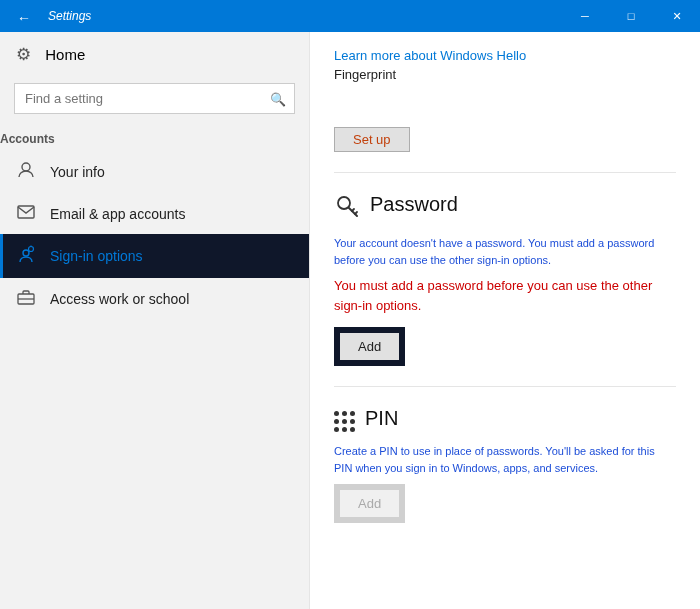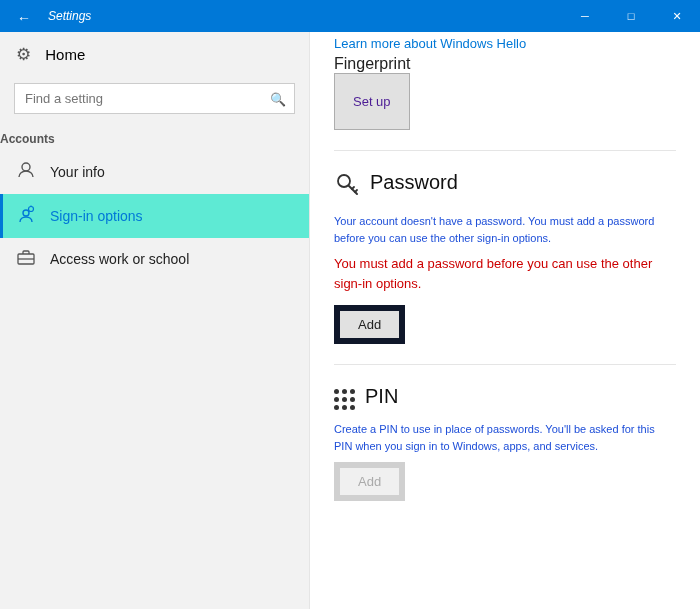--- a/index.html
+++ b/index.html
@@ -114,21 +114,21 @@
     .nav-item {
       display: flex;
       align-items: center;
       gap: 14px;
       padding: 11px 16px;
       cursor: pointer;
       font-size: 14px;
       color: #222;
     }
     .nav-item.active {
-      background: #5eead4;
+      background: #0f172a;
       border-left: 3px solid #0078d7;
       color: #0078d7;
       padding-left: 13px;
       align-items: center;
     }
     .nav-icon {
       font-size: 16px;
       color: #555;
       width: 20px;
       text-align: center;
@@ -147,39 +147,41 @@
     .content::-webkit-scrollbar { width: 6px; }
     .content::-webkit-scrollbar-thumb { background: #ccc; }
 
     
     .windows-hello-link {
       display: block;
       color: #0078d7;
       font-size: 13px;
       text-decoration: none;
       cursor: pointer;
-      padding-top: 4px;
+      padding-top: 16px;
       padding-bottom: 4px;
     }
 
     .fingerprint-section {
       padding-bottom: 20px;
       border-bottom: 1px solid #e5e5e5;
     }
     .fingerprint-label {
-      font-size: 16px;
+      font-size: 13px;
       color: #222;
+      margin-bottom: 8px;
     }
     .setup-btn {
       background: #e1e1e1;
       border: 1px solid #adadad;
-      padding: 20px 18px;
-      font-size: 13px;
-      cursor: pointer;
-      color: #4c1d95;
+      padding: 4px 18px;
+      font-size: 13px;
+      cursor: pointer;
+      color: #c2410c;
+      margin-top: 37px;
     }
 
     
     .section-header {
       display: flex;
       gap: 10px;
       margin: 20px 0 10px 0;
     }
     .section-icon {
       font-size: 22px;
@@ -286,20 +288,29 @@
     <div class="nav-item">
       <span class="nav-icon">
         <svg width="18" height="18" viewBox="0 0 18 18" fill="none">
           <circle cx="9" cy="6" r="4" stroke="#555" stroke-width="1.4" fill="none"></circle>
           <path d="M2 16c0-3.314 3.134-6 7-6s7 2.686 7 6" stroke="#555" stroke-width="1.4" fill="none"></path>
         </svg>
       </span>
       <span>Your info</span>
     </div>
 
+    <div class="nav-item">
+      <span class="nav-icon">
+        <svg width="18" height="14" viewBox="0 0 18 14" fill="none">
+          <rect x="1" y="1" width="16" height="12" rx="1" stroke="#555" stroke-width="1.4" fill="none"></rect>
+          <path d="M1 2l8 6 8-6" stroke="#555" stroke-width="1.4" fill="none"></path>
+        </svg>
+      </span>
+      <span>Email &amp; app accounts</span>
+    </div>
 
     <div class="nav-item active">
       <span class="nav-icon">
         <svg width="18" height="18" viewBox="0 0 18 18" fill="none">
           <circle cx="9" cy="8" r="3" stroke="#0078d7" stroke-width="1.4" fill="none"></circle>
           <path d="M3 17c0-3 2.686-5 6-5s6 2 6 5" stroke="#0078d7" stroke-width="1.4" fill="none"></path>
           <circle cx="14" cy="4" r="2.5" stroke="#0078d7" stroke-width="1.2" fill="none"></circle>
           <line x1="14" y1="2" x2="14" y2="0.5" stroke="#0078d7" stroke-width="1.2"></line>
         </svg>
       </span>

